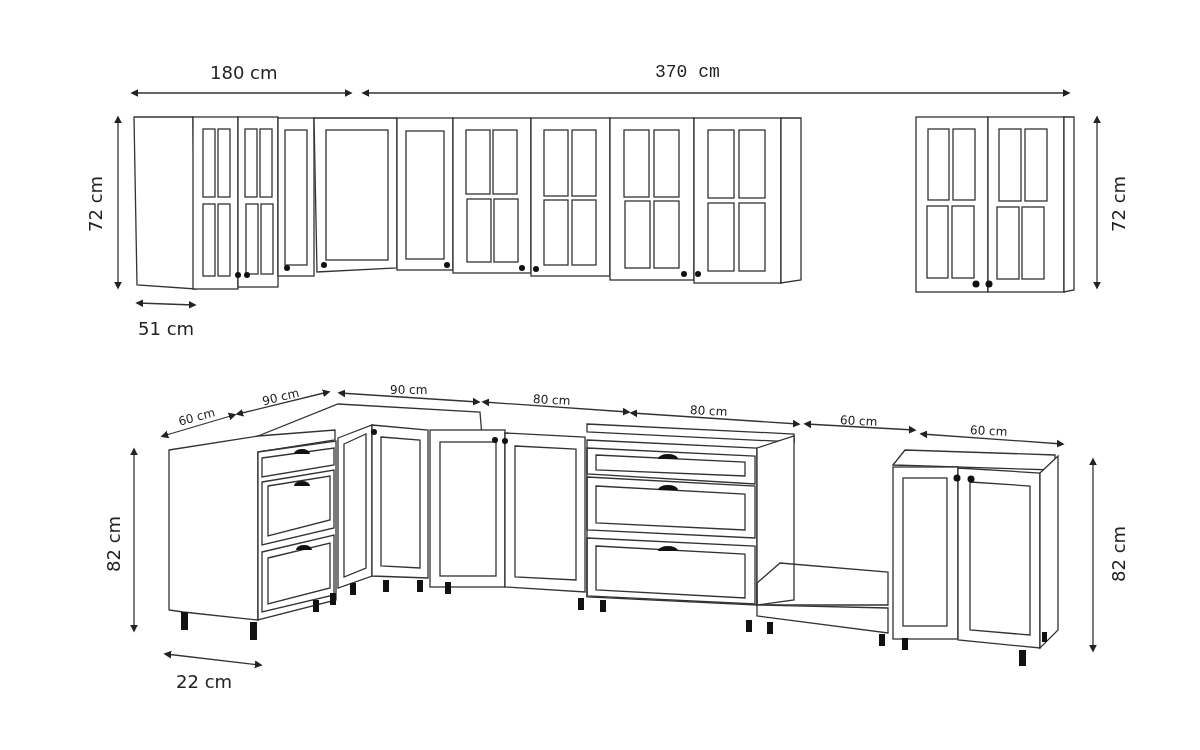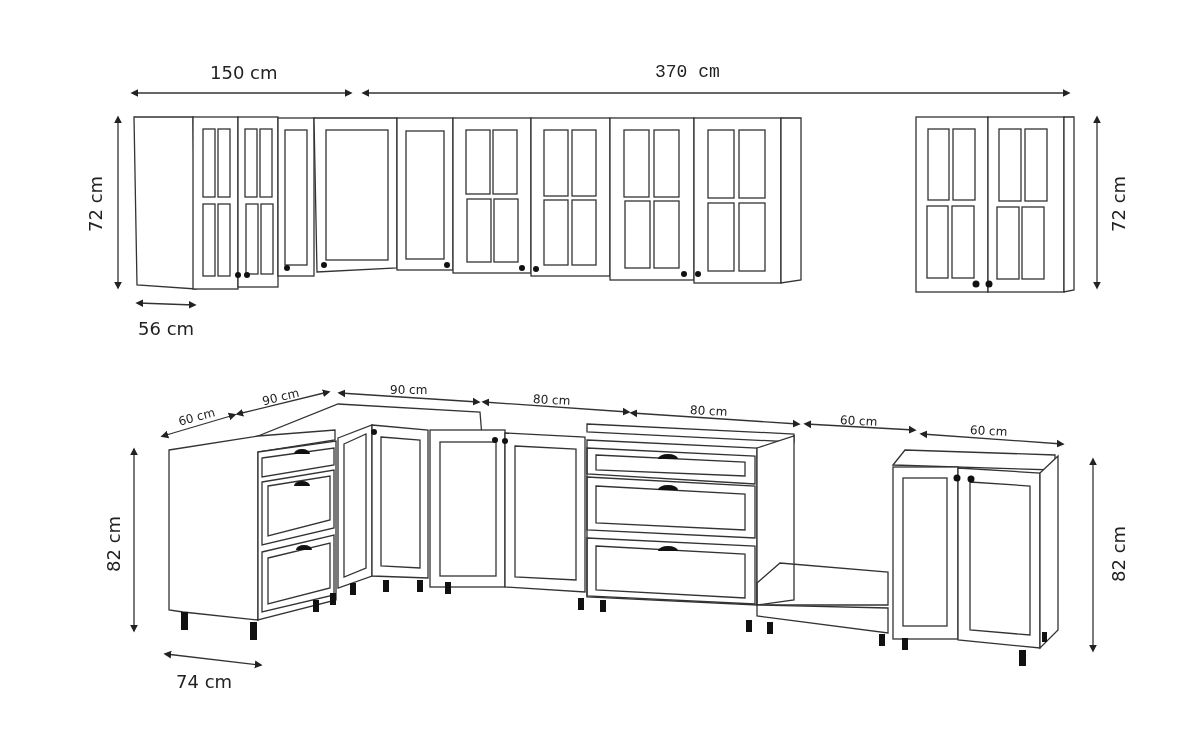--- a/index.html
+++ b/index.html
@@ -183,29 +183,29 @@
       <rect x="600" y="600" width="6" height="12"></rect>
     <rect x="746" y="620" width="6" height="12"></rect>
       <rect x="767" y="622" width="6" height="12"></rect>
     <rect x="879" y="634" width="6" height="12"></rect>
       <rect x="902" y="638" width="6" height="12"></rect>
     <rect x="1019" y="650" width="7" height="16"></rect>
       <rect x="1042" y="632" width="5" height="10"></rect>
   </g>
 </svg>
 
-<div class="lbl" style="left:210px;top:62px;">150 cm</div>
+<div class="lbl" style="left:210px;top:62px;">180 cm</div>
 <div class="lbl" style="left:655px;top:62px;font-family:Liberation Mono, monospace;">370 cm</div>
 <div class="lbl rot" style="left:85px;top:232px;">72 cm</div>
 <div class="lbl rot" style="left:1108px;top:232px;">72 cm</div>
-<div class="lbl" style="left:138px;top:318px;">56 cm</div>
+<div class="lbl" style="left:138px;top:318px;">51 cm</div>
 
 <div class="lbl-sm" style="left:178px;top:410px;transform:rotate(-15deg);">60 cm</div>
 <div class="lbl-sm" style="left:262px;top:390px;transform:rotate(-14deg);">90 cm</div>
 <div class="lbl-sm" style="left:390px;top:383px;">90 cm</div>
 <div class="lbl-sm" style="left:533px;top:393px;transform:rotate(3deg);">80 cm</div>
 <div class="lbl-sm" style="left:690px;top:404px;transform:rotate(3deg);">80 cm</div>
 <div class="lbl-sm" style="left:840px;top:414px;transform:rotate(3deg);">60 cm</div>
 <div class="lbl-sm" style="left:970px;top:424px;transform:rotate(3deg);">60 cm</div>
 
 <div class="lbl rot" style="left:103px;top:572px;">82 cm</div>
 <div class="lbl rot" style="left:1108px;top:582px;">82 cm</div>
-<div class="lbl" style="left:176px;top:671px;">74 cm</div>
+<div class="lbl" style="left:176px;top:671px;">22 cm</div>
 
 </body></html>

